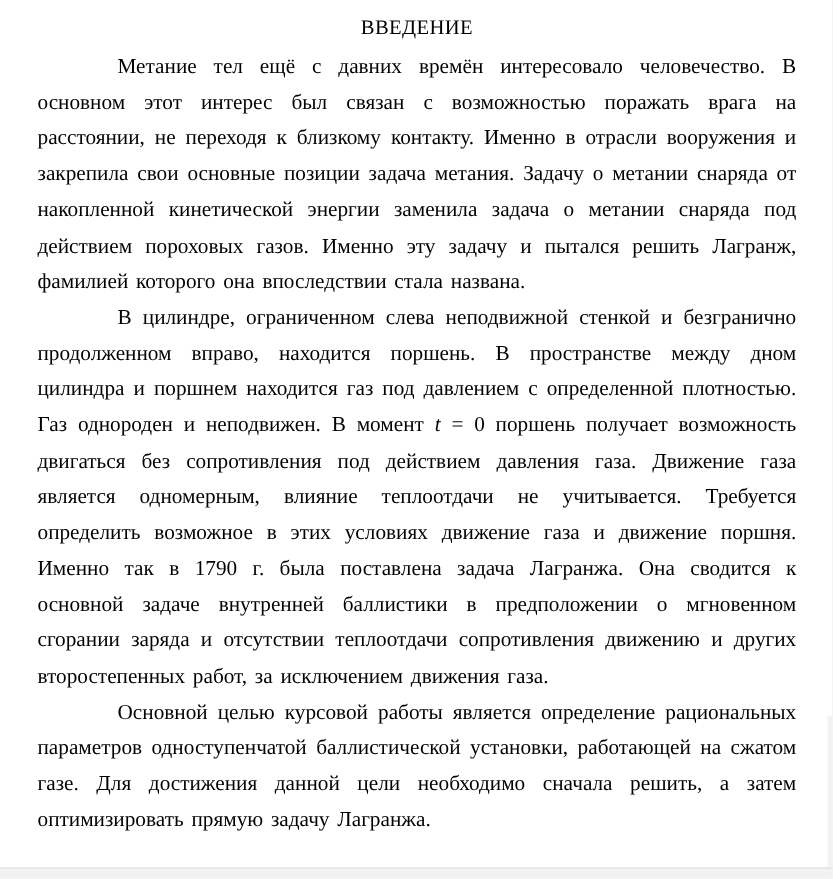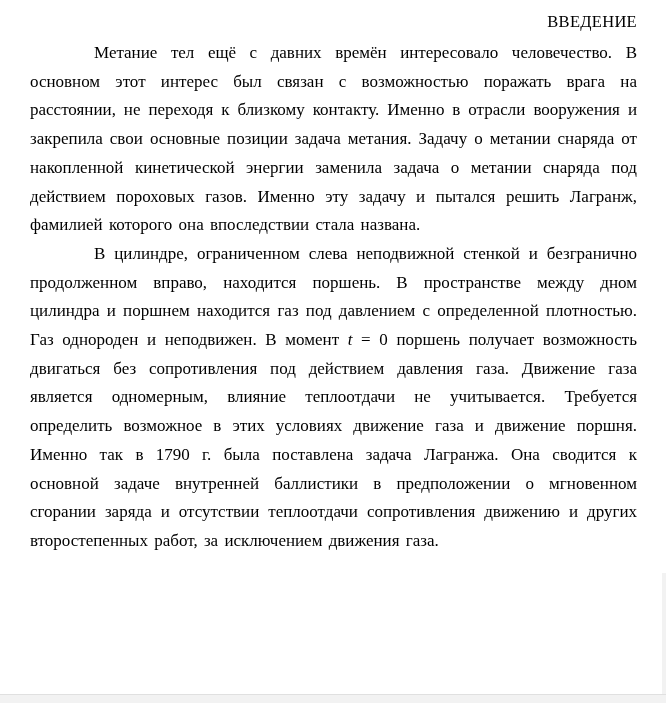--- a/index.html
+++ b/index.html
@@ -14,21 +14,21 @@
     background: #ffffff;
     box-sizing: border-box;
     padding: 8px 29px 0 30px;
     font-family: "Liberation Serif", "DejaVu Serif", serif;
     color: #000000;
     overflow: hidden;
   }
   .doc-title {
     font-size: 16.5px;
     font-weight: normal;
-    text-align: right;
+    text-align: center;
     margin: 4px 0 7px 0;
     letter-spacing: 0.3px;
   }
   .doc-paragraph {
     font-size: 17px;
     line-height: 28.7px;
     text-align: justify;
     text-indent: 64px;
     margin: 0;
     word-spacing: 2px;
@@ -58,17 +58,18 @@
 <body>
 
 <div class="page">
 
   <h1 class="doc-title">ВВЕДЕНИЕ</h1>
 
   <p class="doc-paragraph">Метание тел ещё с давних времён интересовало человечество. В основном этот интерес был связан с возможностью поражать врага на расстоянии, не переходя к близкому контакту. Именно в отрасли вооружения и закрепила свои основные позиции задача метания. Задачу о метании снаряда от накопленной кинетической энергии заменила задача о метании снаряда под действием пороховых газов. Именно эту задачу и пытался решить Лагранж, фамилией которого она впоследствии стала названа.</p>
 
   <p class="doc-paragraph"><span>В цилиндре, ограниченном слева неподвижной стенкой и безгранично продолженном вправо, находится поршень. В пространстве между дном цилиндра и поршнем находится газ под давлением с определенной плотностью. Газ однороден и неподвижен. В момент </span><span class="math-var">t</span><span> = 0 поршень получает возможность двигаться без сопротивления под действием давления газа. Движение газа является одномерным, влияние теплоотдачи не учитывается. Требуется определить возможное в этих условиях движение газа и движение поршня. Именно так в 1790 г. была поставлена задача Лагранжа. Она сводится к основной задаче внутренней баллистики в предположении о мгновенном сгорании заряда и отсутствии теплоотдачи сопротивления движению и других второстепенных работ, за исключением движения газа.</span></p>
 
+  <p class="doc-paragraph">Основной целью курсовой работы является определение рациональных параметров одноступенчатой баллистической установки, работающей на сжатом газе. Для достижения данной цели необходимо сначала решить, а затем оптимизировать прямую задачу Лагранжа.</p>
 
   <div class="right-edge"></div>
   <div class="bottom-edge"></div>
 
 </div>
 
 </body></html>

